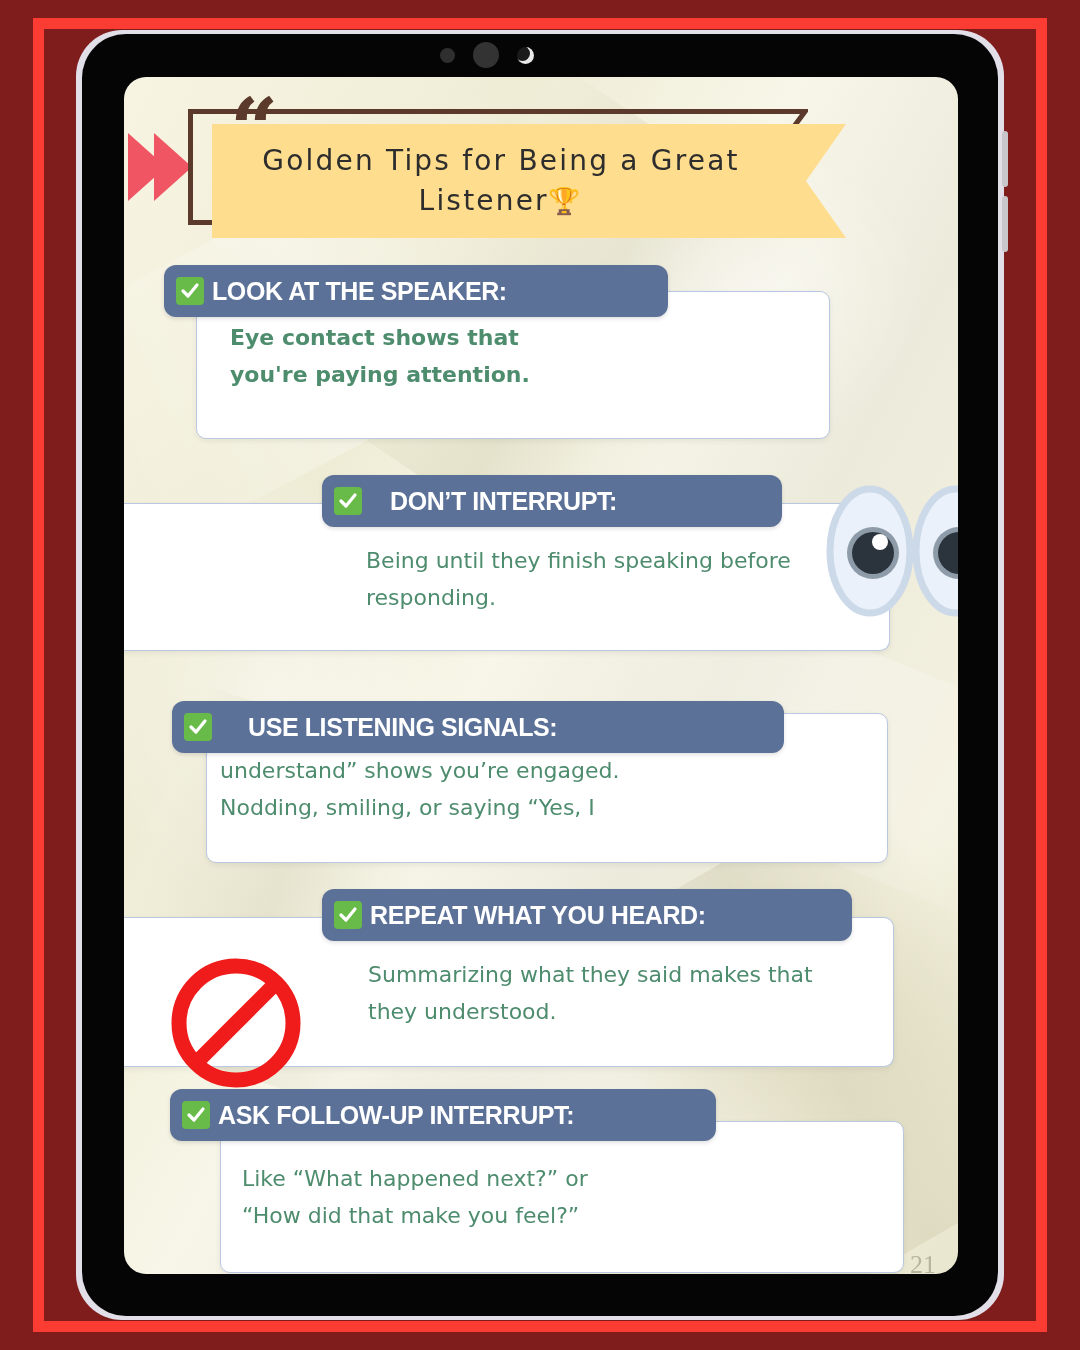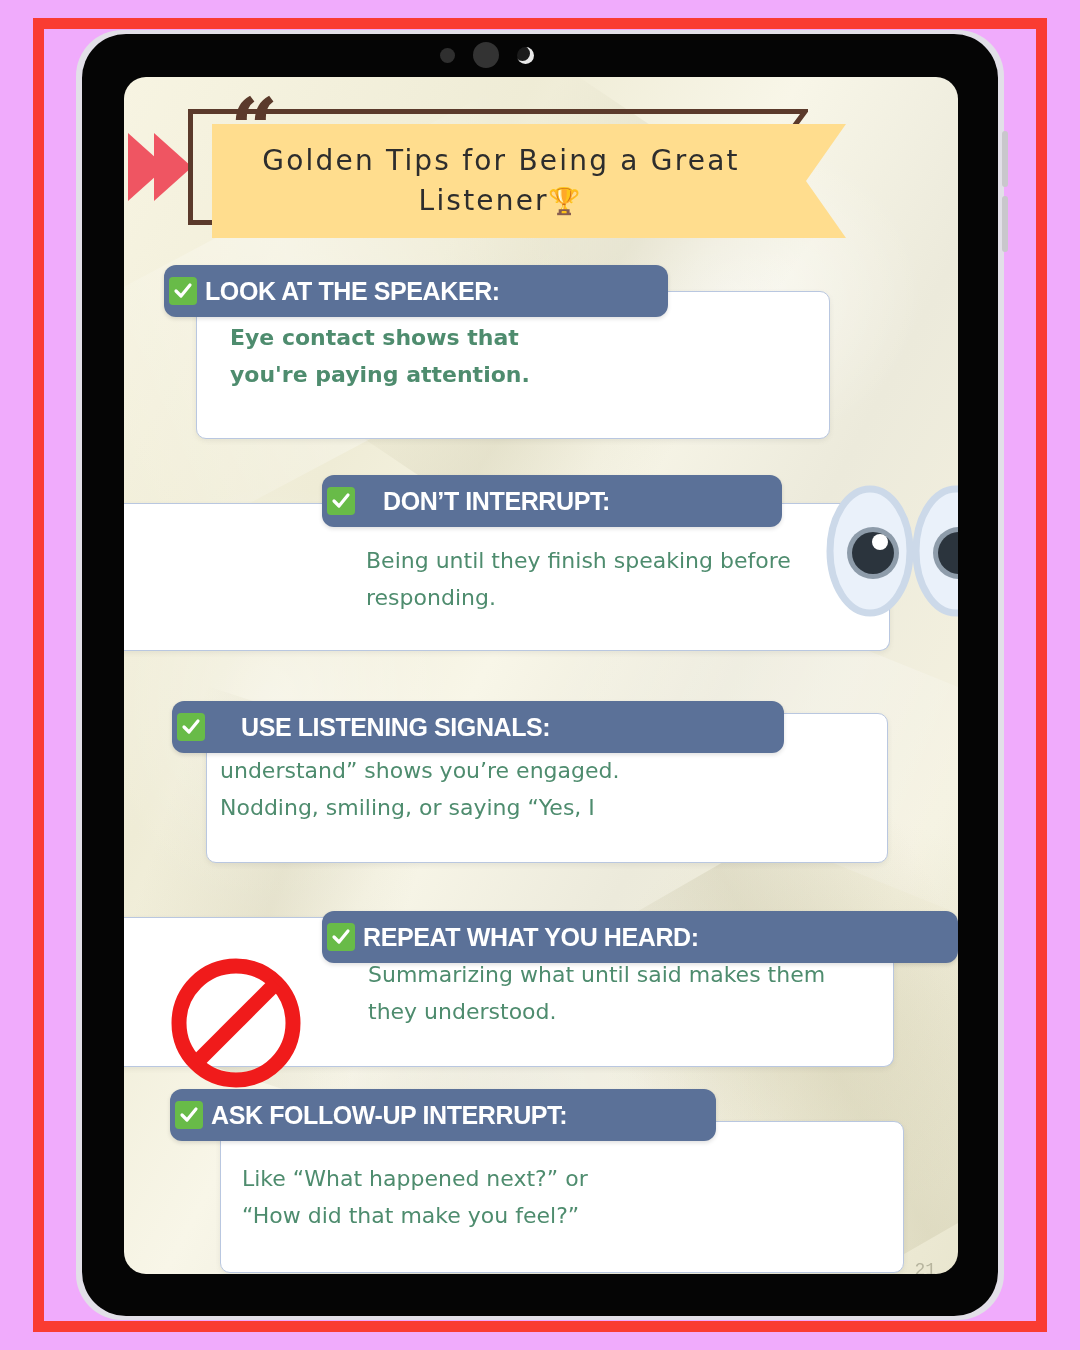--- a/index.html
+++ b/index.html
@@ -9,21 +9,21 @@
     height: 1350px;
     overflow: hidden;
     font-family: "DejaVu Sans", sans-serif;
   }
 
   
   .canvas {
     position: relative;
     width: 1080px;
     height: 1350px;
-    background: #f0abfc;
+    background: #7f1d1d;
   }
 
   
   .red-frame {
     position: absolute;
     left: 33px;
     top: 18px;
     width: 1014px;
     height: 1314px;
     border: 11px solid #fa3c32;
@@ -178,21 +178,21 @@
     border: 1.5px solid #b9c7e0;
     box-shadow: 0 2px 5px rgba(100,100,90,.10);
   }
 
   .tip-header {
     position: absolute;
     background: #5b7198;
     border-radius: 12px;
     height: 52px;
     display: flex; align-items: center;
-    padding: 0 20px 0 5px;
+    padding: 0 20px 0 12px;
     z-index: 4;
     box-shadow: 0 2px 4px rgba(0,0,0,.12);
   }
   .check-box {
     width: 28px; height: 28px;
     background: #68bb48;
     border-radius: 4px;
     display: flex; align-items: center; justify-content: center;
     flex: 0 0 auto;
     margin-right: 8px;
@@ -234,21 +234,21 @@
   
   #row3 { top: 608px; height: 180px; }
   #row3 .tip-card   { left: 82px; top: 28px; width: 682px; height: 150px; border-radius: 10px; }
   #row3 .tip-header { left: 48px; top: 16px; width: 612px; gap: 28px; }
   #row3 .tip-body   { left: 96px; top: 68px; }
 
   
   #row4 { top: 812px; height: 180px; }
   #row4 .tip-card   { left: -30px; top: 28px; width: 800px; height: 150px;
                       border-radius: 0 10px 10px 0; border-left: none; }
-  #row4 .tip-header { left: 198px; top: 0px; width: 636px; margin-top: 22px; }
+  #row4 .tip-header { left: 198px; top: 0px; width: 530px; }
   #row4 .tip-body   { left: 244px; top: 68px; }
 
   
   #row5 { top: 1012px; height: 190px; }
   #row5 .tip-card   { left: 96px; top: 32px; width: 684px; height: 152px; border-radius: 10px; }
   #row5 .tip-header { left: 46px; top: 0px; width: 546px; }
   #row5 .tip-body   { left: 118px; top: 72px; }
 
   
   .art { position: absolute; z-index: 1; }
@@ -256,22 +256,22 @@
   
   .eyes { left: 700px; top: 206px; width: 180px; height: 160px; z-index: 5; }
 
   
   .no-sign { left: 42px; top: 478px; width: 140px; height: 140px; z-index: 5; }
 
   
   .page-num {
     position: absolute;
     right: 22px; bottom: -6px;
-    font-size: 18px; color: #8c8a74; opacity: .55;
-    font-family: Liberation Mono, monospace;
+    font-size: 26px; color: #8c8a74; opacity: .55;
+    font-family: Liberation Serif, serif;
     z-index: 6;
   }
 </style>
 </head>
 <body>
 
 <div class="canvas">
 
   <div class="red-frame"></div>
 
@@ -405,21 +405,21 @@
       <div class="tip-header">
         <span class="check-box">
           <svg width="20" height="20" viewBox="0 0 20 20">
             <polyline points="3,10 8,15 17,4" fill="none" stroke="#fff" stroke-width="3.2" stroke-linecap="round" stroke-linejoin="round"></polyline>
           </svg>
         </span>
         <span class="tip-title">REPEAT WHAT YOU HEARD:</span>
       </div>
 
       <div class="tip-body">
-        <span>Summarizing what until said makes them</span>
+        <span>Summarizing what they said makes that</span>
         <span>they understood.</span>
       </div>
     </div>
 
     <div class="tip" id="row5">
       <div class="tip-card"></div>
 
       <div class="tip-header">
         <span class="check-box">
           <svg width="20" height="20" viewBox="0 0 20 20">

